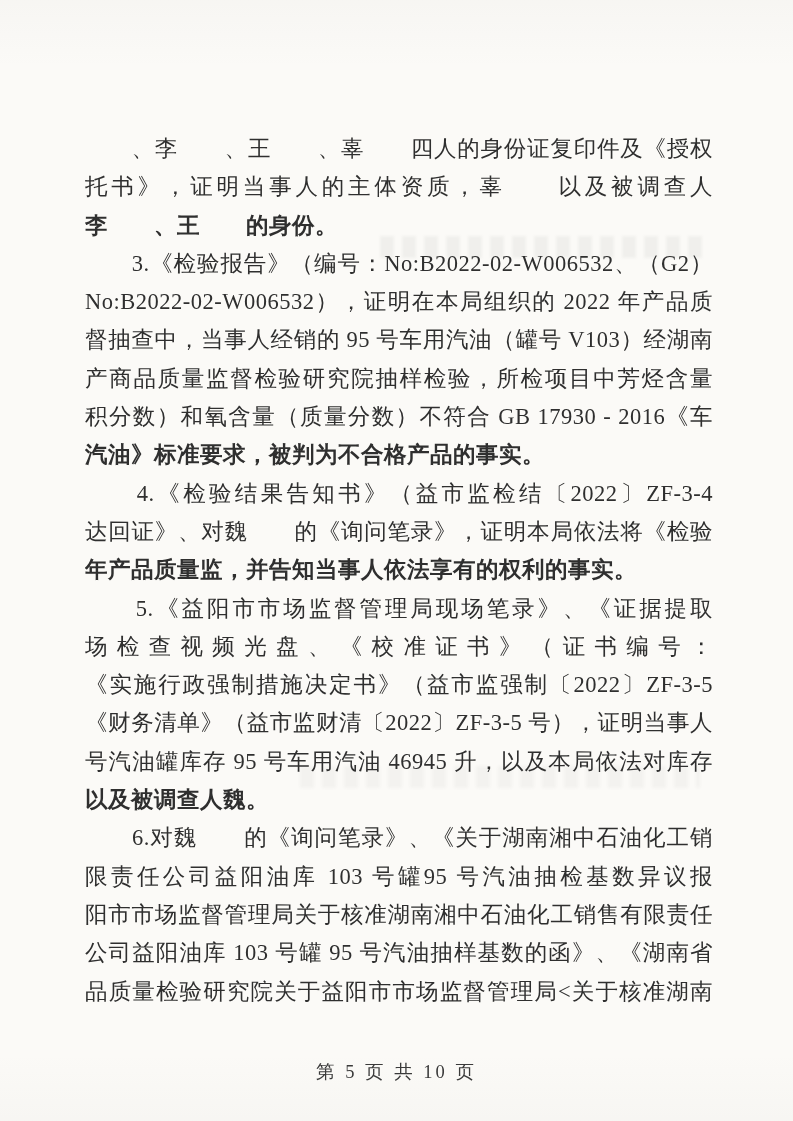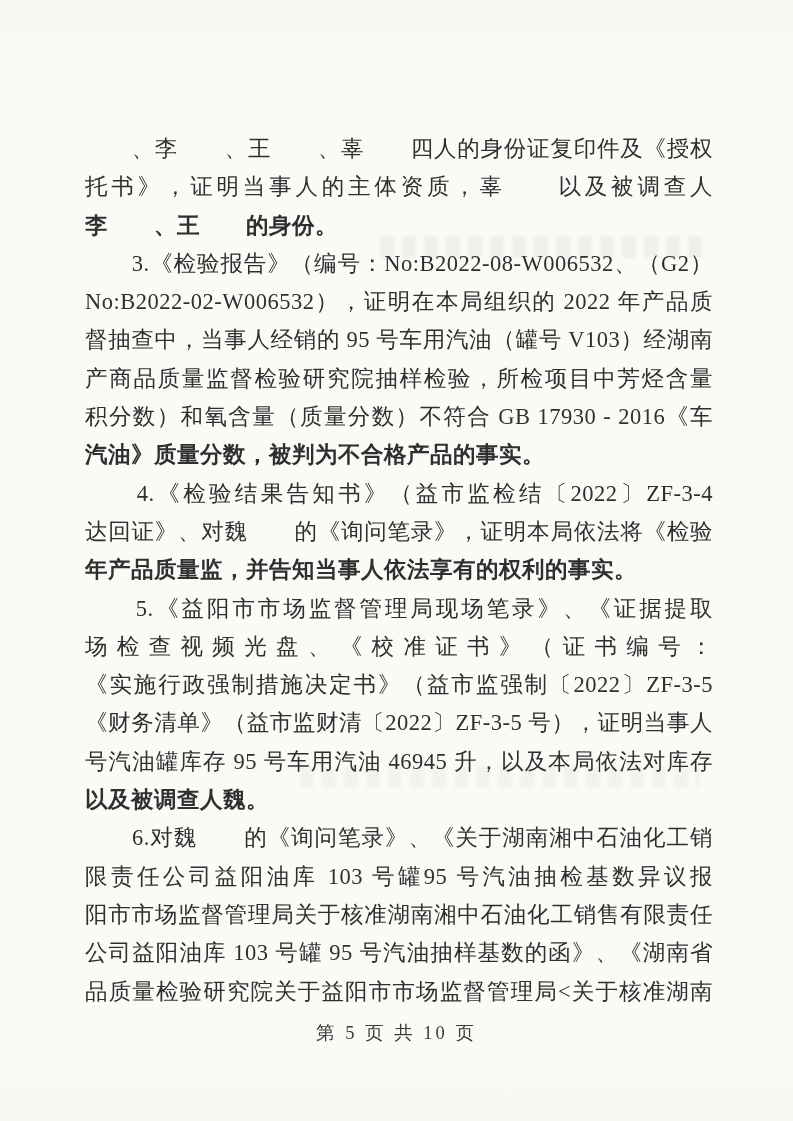--- a/index.html
+++ b/index.html
@@ -36,21 +36,21 @@
     text-align: justify;
     white-space: pre-wrap;
     height: 38.3px;
     overflow: hidden;
   }
   .line.fill { text-align-last: justify; }
   .line.end  { text-align-last: left; font-weight: bold; }
   .footer {
     position: absolute;
     left: 0;
-    top: 1020px;
+    top: 1059px;
     width: 793px;
     text-align: center;
     color: #3a3a3a;
     font-size: 18.5px;
     letter-spacing: 3px;
   }
   
   .ghost {
     position: absolute;
     height: 22px;
@@ -76,26 +76,26 @@
 
   <div class="content">
 
     <div class="para">
       <div class="line fill">　　、李　　、王　　、辜　　四人的身份证复印件及《授权委</div>
       <div class="line fill">托书》，证明当事人的主体资质，辜　　以及被调查人魏　　、</div>
       <div class="line end">李　　、王　　的身份。</div>
     </div>
 
     <div class="para">
-      <div class="line fill">　　3.《检验报告》（编号：No:B2022-08-W006532、（G2）</div>
+      <div class="line fill">　　3.《检验报告》（编号：No:B2022-02-W006532、（G2）</div>
       <div class="line fill">No:B2022-02-W006532），证明在本局组织的 2022 年产品质量监</div>
       <div class="line fill">督抽查中，当事人经销的 95 号车用汽油（罐号 V103）经湖南省</div>
       <div class="line fill">产商品质量监督检验研究院抽样检验，所检项目中芳烃含量（体</div>
       <div class="line fill">积分数）和氧含量（质量分数）不符合 GB 17930 - 2016《车用</div>
-      <div class="line end">汽油》质量分数，被判为不合格产品的事实。</div>
+      <div class="line end">汽油》标准要求，被判为不合格产品的事实。</div>
     </div>
 
     <div class="para">
       <div class="line fill">　　4.《检验结果告知书》（益市监检结〔2022〕ZF-3-4 号）、《送</div>
       <div class="line fill">达回证》、对魏　　的《询问笔录》，证明本局依法将《检验报告》</div>
       <div class="line end">年产品质量监，并告知当事人依法享有的权利的事实。</div>
     </div>
 
     <div class="para">
       <div class="line fill">　　5.《益阳市市场监督管理局现场笔录》、《证据提取单》、现</div>

